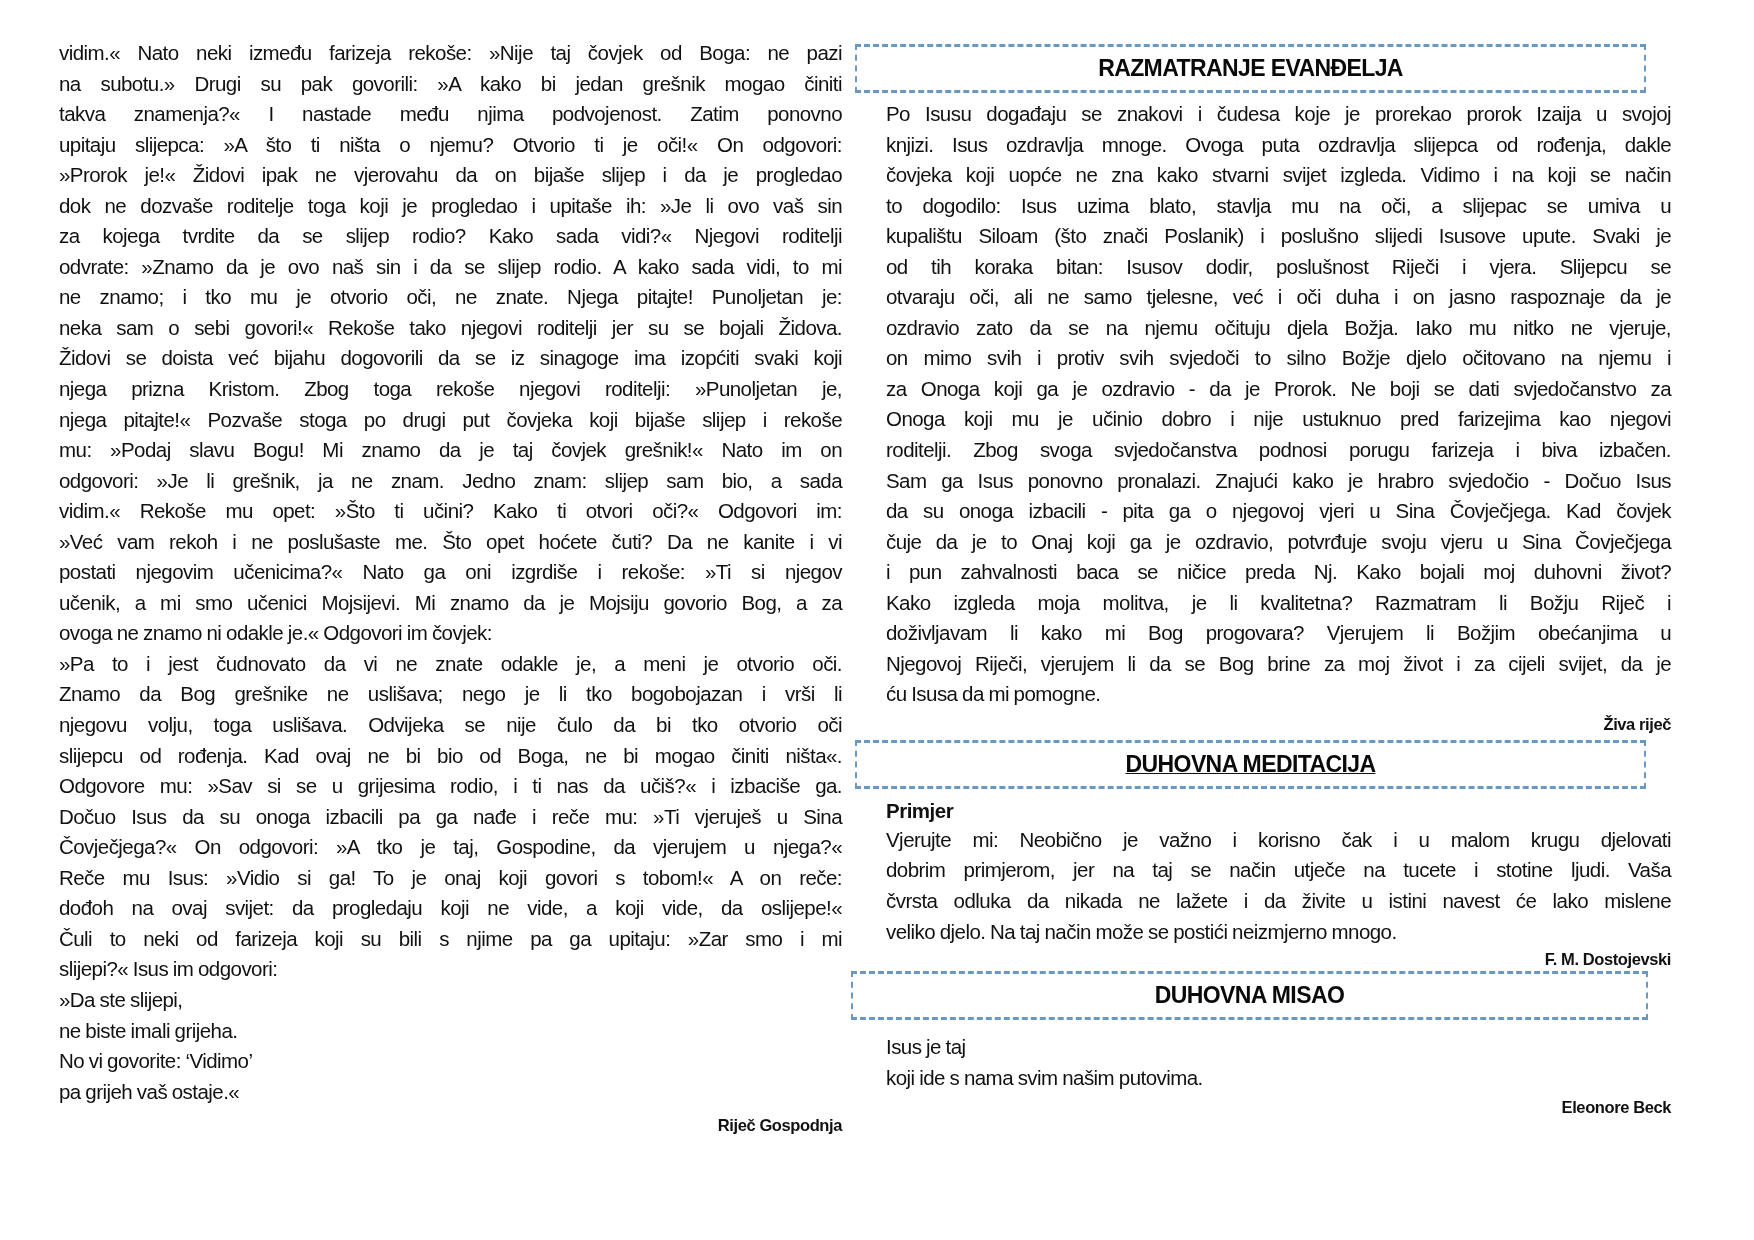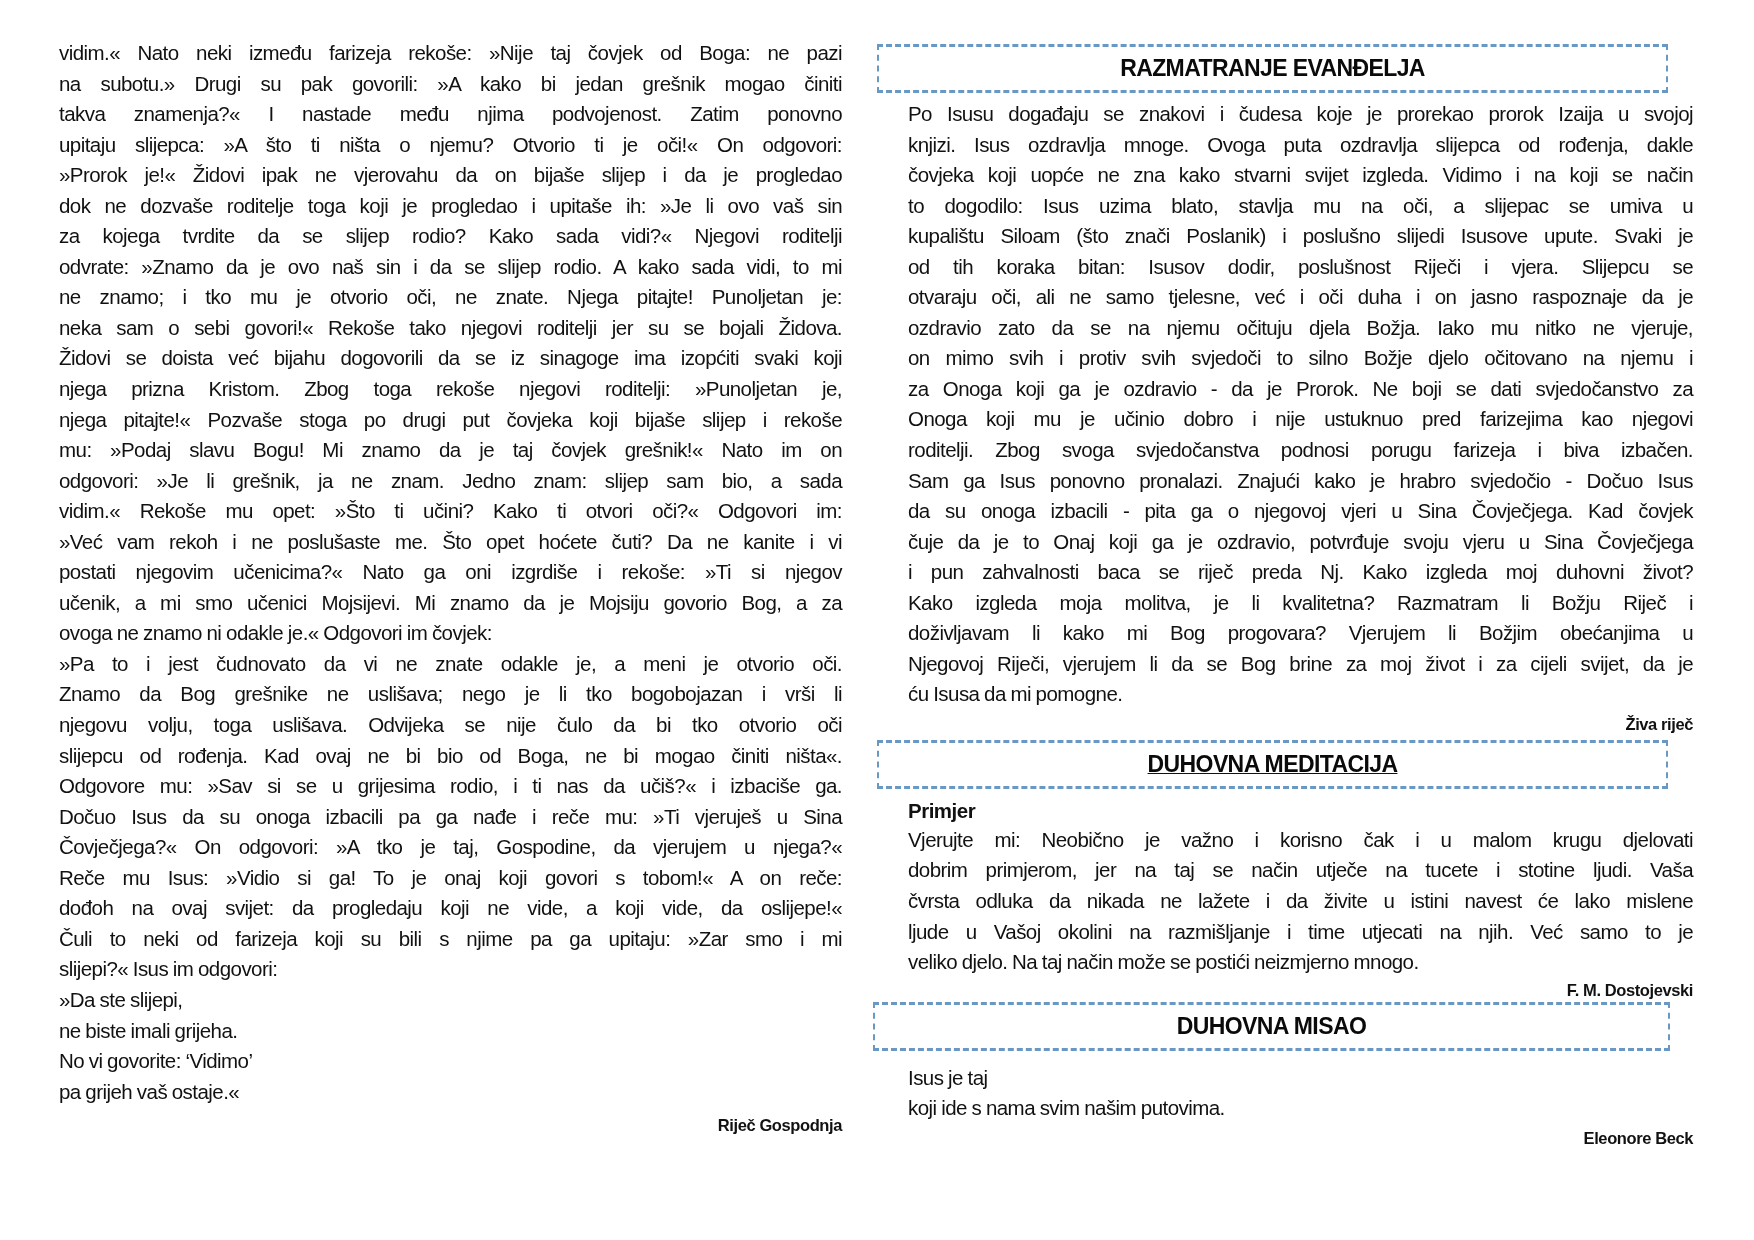--- a/index.html
+++ b/index.html
@@ -3,21 +3,21 @@
 <meta charset="utf-8">
 <style>
   html, body { margin: 0; padding: 0; background: #ffffff; }
   body {
     width: 1754px; height: 1240px; position: relative; overflow: hidden;
     font-family: "Liberation Sans", "DejaVu Sans", sans-serif;
     color: #111111;
   }
   .col { position: absolute; }
   .left-col { left: 59px; top: 38px; width: 783px; }
-  .right-col { left: 877px; top: 44px; width: 791px; }
+  .right-col { left: 855px; top: 44px; width: 791px; }
   .line {
     display: block; height: 30.55px; line-height: 30.55px;
     font-size: 20.5px; white-space: nowrap;
     text-align: justify; text-align-last: justify;
     letter-spacing: -0.55px; word-spacing: -0.5px;
   }
   .line.last { text-align-last: left; }
   .line.plain { text-align: left; text-align-last: left; }
   .signature {
     display: block; text-align: right; font-weight: bold;
@@ -100,39 +100,38 @@
         <span class="line">od tih koraka bitan: Isusov dodir, poslušnost Riječi i vjera. Slijepcu se</span>
         <span class="line">otvaraju oči, ali ne samo tjelesne, već i oči duha i on jasno raspoznaje da je</span>
         <span class="line">ozdravio zato da se na njemu očituju djela Božja. Iako mu nitko ne vjeruje,</span>
         <span class="line">on mimo svih i protiv svih svjedoči to silno Božje djelo očitovano na njemu i</span>
         <span class="line">za Onoga koji ga je ozdravio - da je Prorok. Ne boji se dati svjedočanstvo za</span>
         <span class="line">Onoga koji mu je učinio dobro i nije ustuknuo pred farizejima kao njegovi</span>
         <span class="line">roditelji. Zbog svoga svjedočanstva podnosi porugu farizeja i biva izbačen.</span>
         <span class="line">Sam ga Isus ponovno pronalazi. Znajući kako je hrabro svjedočio - Dočuo Isus</span>
         <span class="line">da su onoga izbacili - pita ga o njegovoj vjeri u Sina Čovječjega. Kad čovjek</span>
         <span class="line">čuje da je to Onaj koji ga je ozdravio, potvrđuje svoju vjeru u Sina Čovječjega</span>
-        <span class="line">i pun zahvalnosti baca se riječ preda Nj. Kako izgleda moj duhovni život?</span>
+        <span class="line">i pun zahvalnosti baca se ničice preda Nj. Kako bojali moj duhovni život?</span>
         <span class="line">Kako izgleda moja molitva, je li kvalitetna? Razmatram li Božju Riječ i</span>
         <span class="line">doživljavam li kako mi Bog progovara? Vjerujem li Božjim obećanjima u</span>
         <span class="line">Njegovoj Riječi, vjerujem li da se Bog brine za moj život i za cijeli svijet, da je</span>
         <span class="line last">ću Isusa da mi pomogne.</span>
       </div>
     <span class="signature" style="margin-top:0px;">Živa riječ</span>
   </div>
 
   <div class="section-box" style="margin-top:2px;text-decoration:underline;">
     <span class="section-title">DUHOVNA MEDITACIJA</span>
   </div>
   <div class="text-block" style="margin-top:8px;">
     <span class="subheading">Primjer</span>
     <div id="sec1-lines">
         <span class="line">Vjerujte mi: Neobično je važno i korisno čak i u malom krugu djelovati</span>
         <span class="line">dobrim primjerom, jer na taj se način utječe na tucete i stotine ljudi. Vaša</span>
         <span class="line">čvrsta odluka da nikada ne lažete i da živite u istini navest će lako mislene</span>
-        <span class="line">ljude u Vašoj okolini na razmišljanje i time utjecati na njih. Već samo to je</span>
         <span class="line last">veliko djelo. Na taj način može se postići neizmjerno mnogo.</span>
       </div>
     <span class="signature" style="margin-top:-2px;">F. M. Dostojevski</span>
   </div>
 
   <div class="section-box" style="margin-top:-2px; width:797px; margin-left:-4px;">
     <span class="section-title">DUHOVNA MISAO</span>
   </div>
   <div class="text-block" style="margin-top:12px;">
     <div id="sec2-lines">

